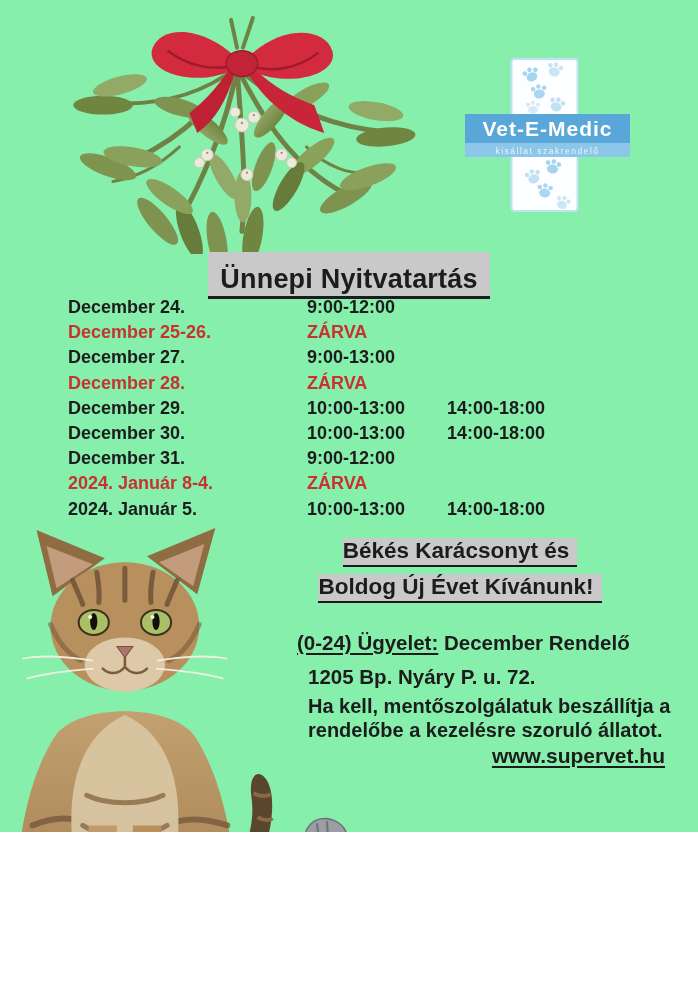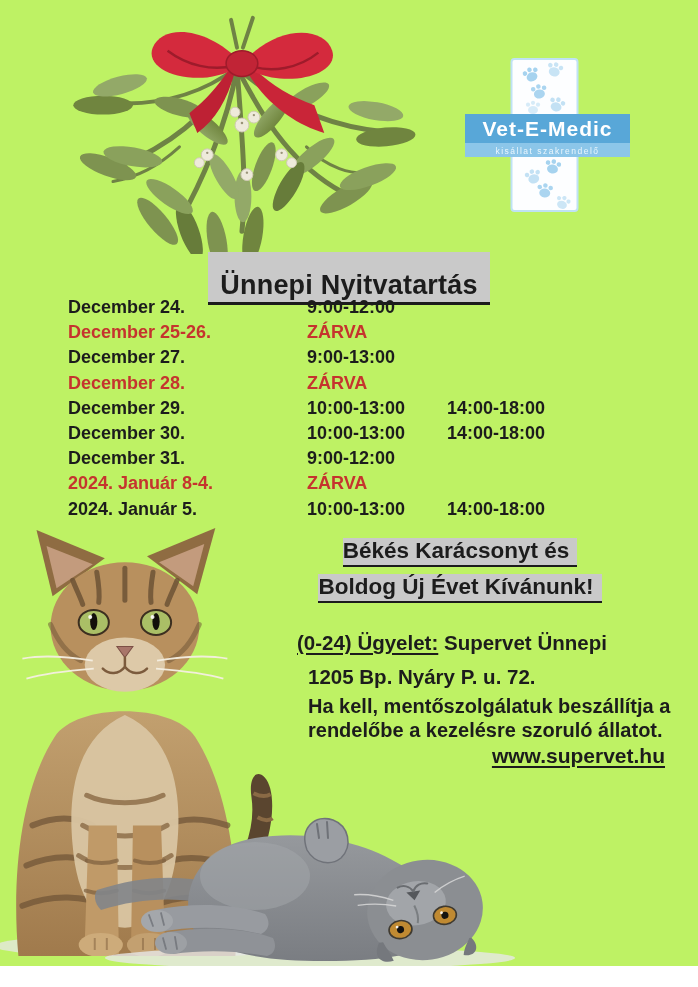--- a/index.html
+++ b/index.html
@@ -1,27 +1,27 @@
 <!DOCTYPE html>
 <html style="--closed-red: #c5342e; --hl-gray: #c9c9c9; --ink: #1c1c1c; --logo-blue: #58a7d8; --strip-blue: #8cc6e9; --paw-blue: #9dcfee;"><head>
 <meta charset="utf-8">
 <style>
   * { margin:0; padding:0; box-sizing:border-box; }
   html,body { background:#ffffff; }
   body { width:698px; height:987px; font-family:"Liberation Sans","DejaVu Sans",sans-serif; color:var(--ink,#1c1c1c); }
-  .poster { position:relative; width:698px; height:966px; overflow:hidden; background:#bef264; }
+  .poster { position:relative; width:698px; height:832px; overflow:hidden; background:#86efac; }
 
   .abs { position:absolute; }
 
   
   .title-wrap { left:0; top:252px; width:698px; text-align:center; }
   .title {
     display:inline-block; font-size:27px; font-weight:bold; letter-spacing:.2px;
     background:var(--hl-gray,#c9c9c9); color:var(--ink,#1c1c1c);
-    padding:18px 12px 1px 12px; border-bottom:3px solid var(--ink,#1c1c1c);
+    padding:12px 12px 1px 12px; border-bottom:3px solid var(--ink,#1c1c1c);
   }
 
   
   .schedule { left:68px; top:295px; width:575px; display:grid;
     grid-template-columns:239px 140px 170px; }
   .sched-row { display:contents; }
   .sched-cell { font-size:18px; font-weight:bold; line-height:25.2px; white-space:nowrap; }
   .sched-row.closed .sched-cell { color:var(--closed-red,#c5342e); }
 
   
@@ -321,21 +321,21 @@
       <circle cx="346" cy="117" r="1.4" fill="#fff" opacity=".9"></circle>
       <g stroke="#d9d9d9" stroke-width="1.4" fill="none" opacity=".85">
         <path d="M300 98 C288 92 276 88 262 87"></path>
         <path d="M302 104 C290 100 278 98 264 98"></path>
         <path d="M342 96 C352 90 362 86 374 84"></path>
       </g>
     </g>
   </svg>
 
   <div class="abs contact">
-    <div class="big"><span class="u">(0-24) Ügyelet:</span><span> Supervet Ünnepi</span></div>
+    <div class="big"><span class="u">(0-24) Ügyelet:</span><span> December Rendelő</span></div>
     <div class="big indent">1205 Bp. Nyáry P. u. 72.</div>
     <div class="small">Ha kell, mentőszolgálatuk beszállítja a</div>
     <div class="small">rendelőbe a kezelésre szoruló állatot.</div>
     <div class="site-row">
       <span class="site">www.supervet.hu</span>
     </div>
   </div>
 
 </div>
 

